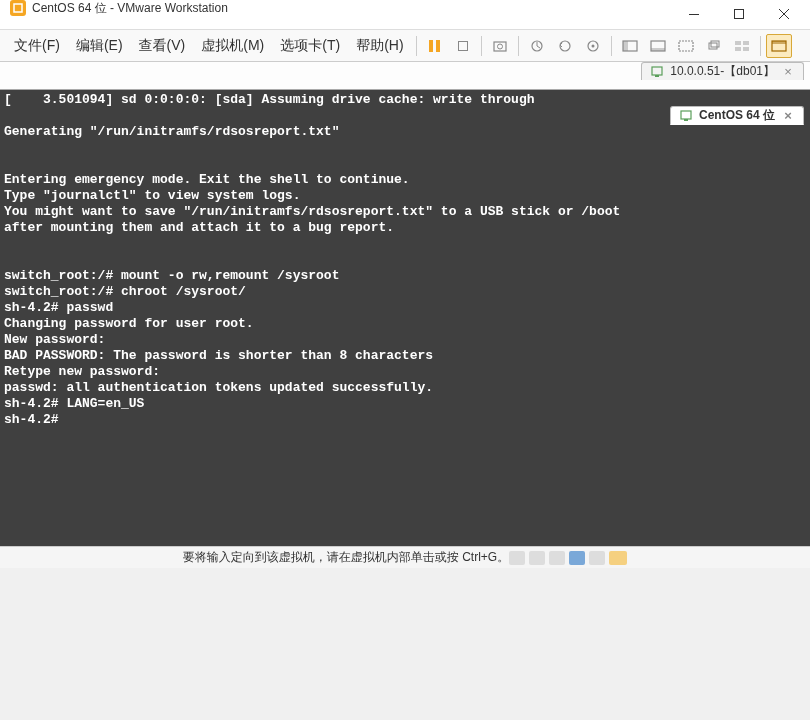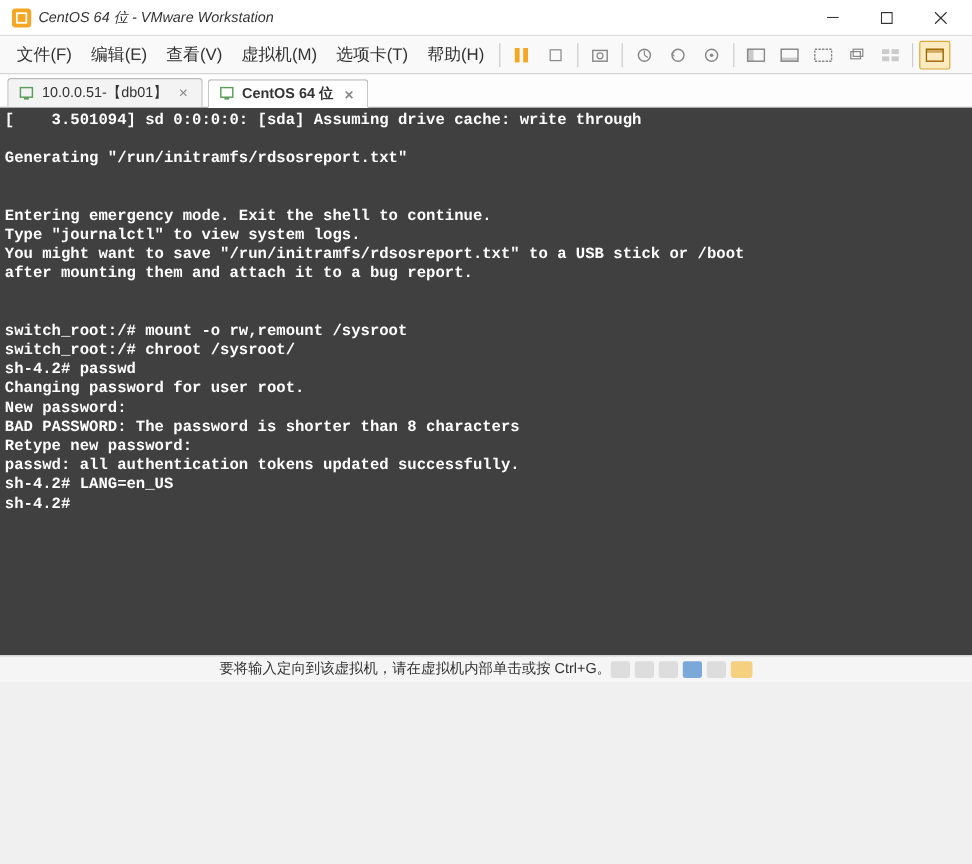--- a/index.html
+++ b/index.html
@@ -1,37 +1,37 @@
 <!DOCTYPE html>
 <html><head>
   <meta charset="utf-8">
   <style>
     * { margin: 0; padding: 0; box-sizing: border-box; }
     body { font-family: "Microsoft YaHei", Arial, sans-serif; font-size: 12px; background: #f0f0f0; width: 810px; height: 720px; overflow: hidden; }
     
     
-    .titlebar { display: flex; align-items: center; height: 30px; background: #fff; border-bottom: 1px solid #ddd; padding: 0 4px; font-style: italic; }
+    .titlebar { display: flex; align-items: flex-start; height: 30px; background: #fff; border-bottom: 1px solid #ddd; padding: 0 4px; }
     .titlebar-icon { width: 16px; height: 16px; margin: 0 6px; background: #f5a623; border-radius: 3px; display: flex; align-items: center; justify-content: center; }
     .titlebar-icon svg { width: 10px; height: 10px; }
     .titlebar-title { flex: 1; color: #333; font-size: 12px; }
     .window-controls { display: flex; gap: 0; }
     .win-btn { width: 45px; height: 28px; display: flex; align-items: center; justify-content: center; color: #666; }
     
     
     .menubar { display: flex; align-items: center; height: 32px; background: #f9f9f9; border-bottom: 1px solid #ccc; padding: 0 6px; }
     .menu-item { padding: 4px 8px; color: #333; font-size: 14px; }
     .menu-sep { width: 1px; height: 20px; background: #ccc; margin: 0 4px; }
     .toolbar-btn { width: 26px; height: 24px; display: flex; align-items: center; justify-content: center; margin: 0 1px; border-radius: 2px; color: #666; }
     .toolbar-btn.active { background: #fcebc0; border: 1px solid #d8a838; }
     .pause-bars { display: flex; gap: 3px; }
     .pause-bars span { width: 4px; height: 12px; background: #f5a623; }
     .stop-square { width: 10px; height: 10px; border: 1.5px solid #888; }
     
     
-    .tabbar { display: flex; align-items: flex-end; height: 28px; background: #fdfdfd; border-bottom: 1px solid #aaa; padding: 0 6px; gap: 4px; }
+    .tabbar { display: flex; align-items: flex-end; height: 28px; background: #fdfdfd; border-bottom: 1px solid #aaa; padding: 0 6px; gap: 4px; flex-direction: column; }
     .tab { display: flex; align-items: center; height: 24px; padding: 0 8px; background: #f3f3f3; border: 1px solid #bbb; border-bottom: none; border-radius: 3px 3px 0 0; font-size: 12px; color: #333; gap: 6px; }
     .tab.active { background: #fff; border-bottom: 1px solid #fff; position: relative; top: 1px; font-weight: bold; margin-top: 21px; }
     .tab-icon { width: 14px; height: 14px; }
     .tab-close { width: 14px; height: 14px; display: flex; align-items: center; justify-content: center; color: #888; font-size: 13px; }
     
     
     .terminal { background: #404040; color: #fff; font-family: "Courier New", monospace; font-size: 13px; line-height: 16px; padding: 2px 4px; height: 456px; overflow: hidden; white-space: pre; font-weight: bold; }
     
     
     .statusbar { display: flex; align-items: center; height: 22px; background: #f5f5f5; border-top: 1px solid #ccc; padding: 0 8px; font-size: 12px; color: #333; justify-content: center; }

